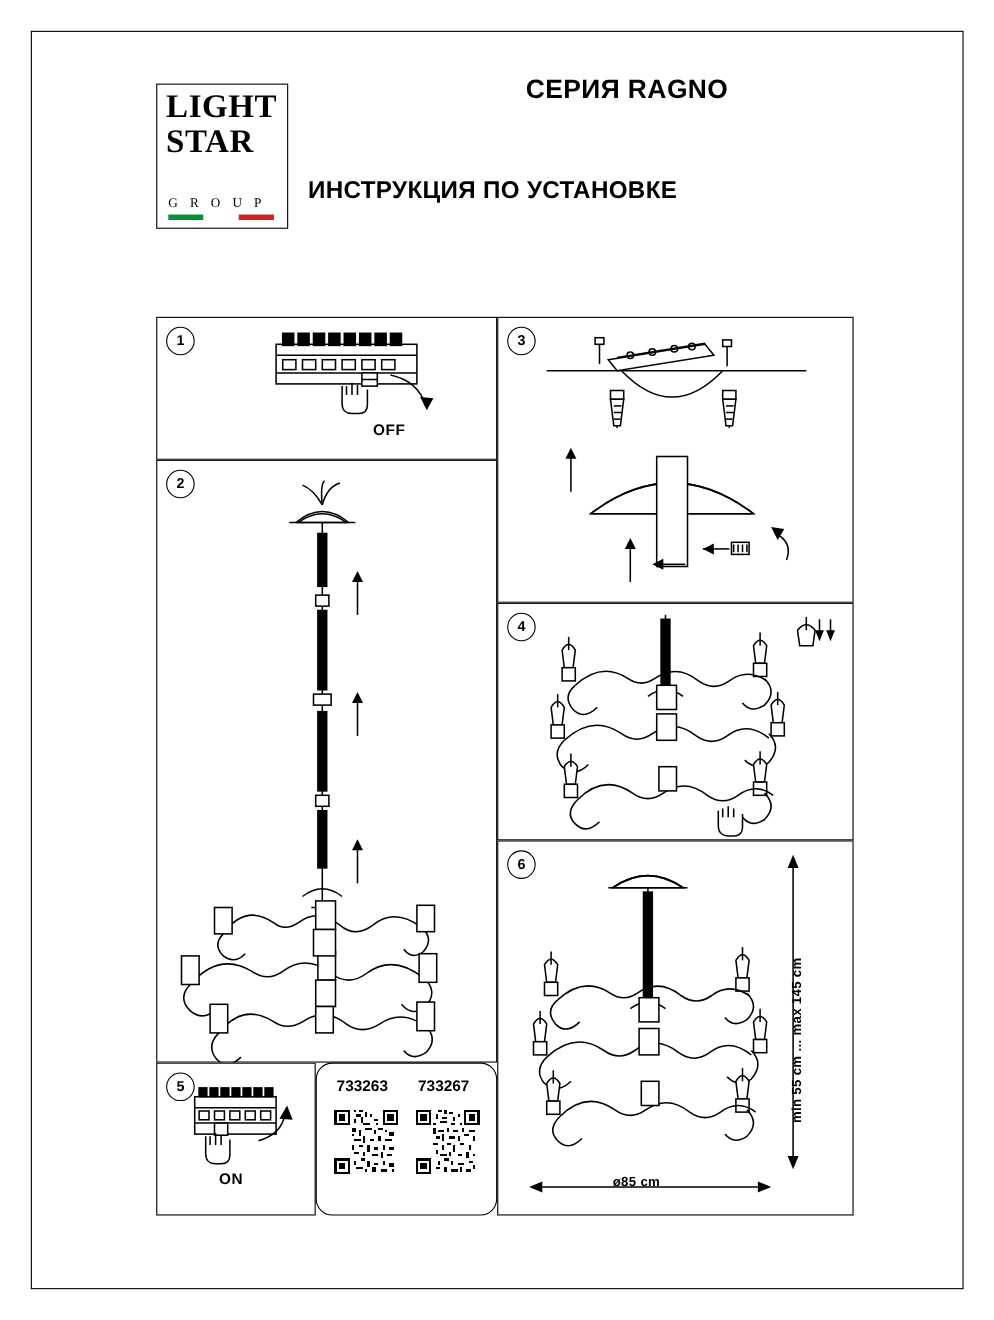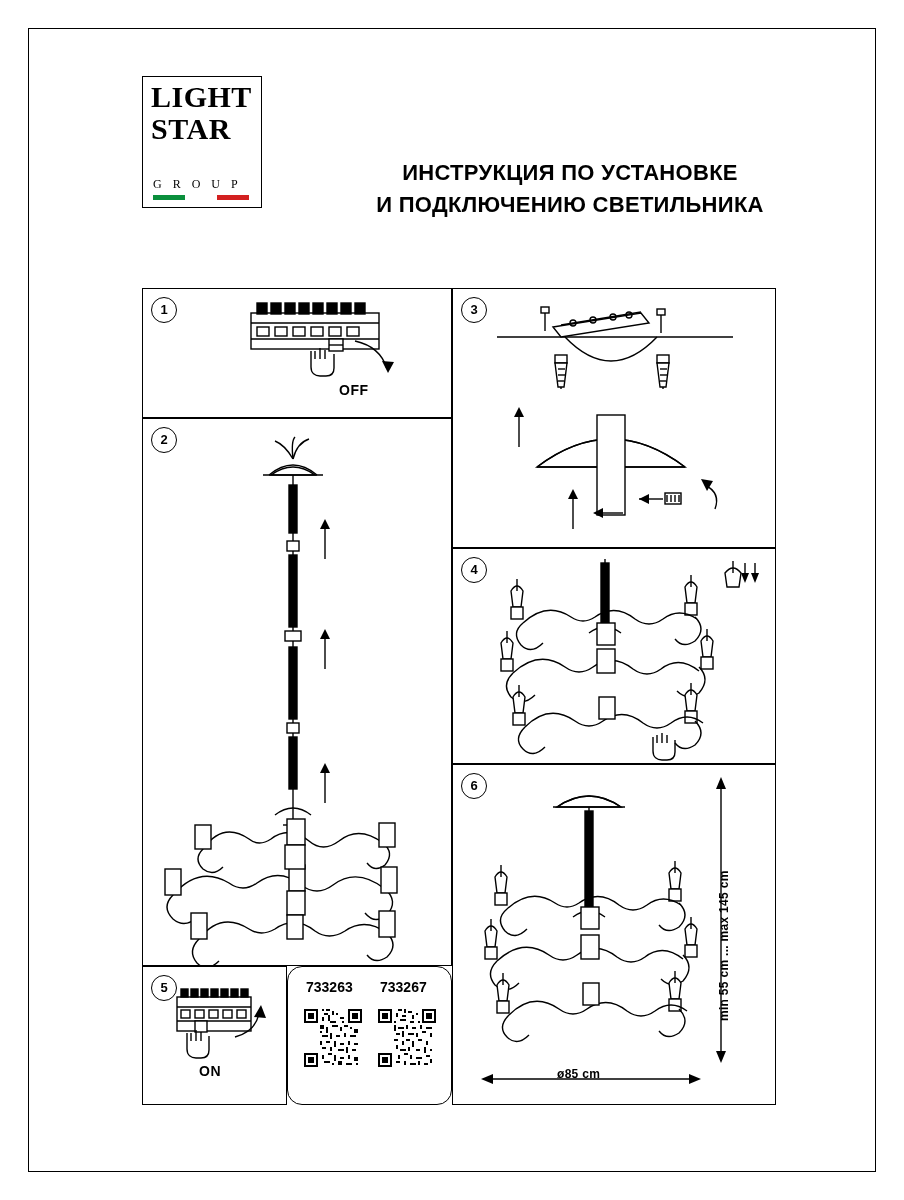--- a/index.html
+++ b/index.html
@@ -76,21 +76,21 @@
     font-weight: bold;
     font-size: 24px;
     letter-spacing: 0.4px;
   }
   .head-line1 { top: 68px; }
   .head-line2 { top: 104px; }
   .head-sub1, .head-sub2 {
     position: absolute;
     left: 280px;
     width: 580px;
-    text-align: center;
+    text-align: left;
     font-weight: bold;
     font-size: 22px;
     letter-spacing: 0.3px;
   }
   .head-sub1 { top: 160px; }
   .head-sub2 { top: 192px; }
 
   
   .panel {
     position: absolute;
@@ -174,22 +174,22 @@
       <div>STAR</div>
     </div>
     <div class="logo-group">G R O U P</div>
     <div class="logo-flag">
       <i style="background:#0a8f3c"></i>
         <i style="background:#ffffff"></i>
         <i style="background:#d32020"></i>
     </div>
   </div>
 
+  <div class="head-line1">СЕРИЯ RAGNO</div>
   <div class="head-sub1">ИНСТРУКЦИЯ ПО УСТАНОВКЕ</div>
-  <div class="head-sub2">И ПОДКЛЮЧЕНИЮ СВЕТИЛЬНИКА</div>
 
   <div class="panel p1">
     <div class="num" style="left:8px; top:8px;">1</div>
     <svg width="310" height="130" style="position:absolute;left:0;top:0;">
 
       <g fill="none" stroke="#000" stroke-width="1.4">
         <rect x="108" y="24" width="128" height="36"></rect>
         <line x1="108" y1="34" x2="236" y2="34"></line>
         <line x1="108" y1="50" x2="236" y2="50"></line>
         <g>

